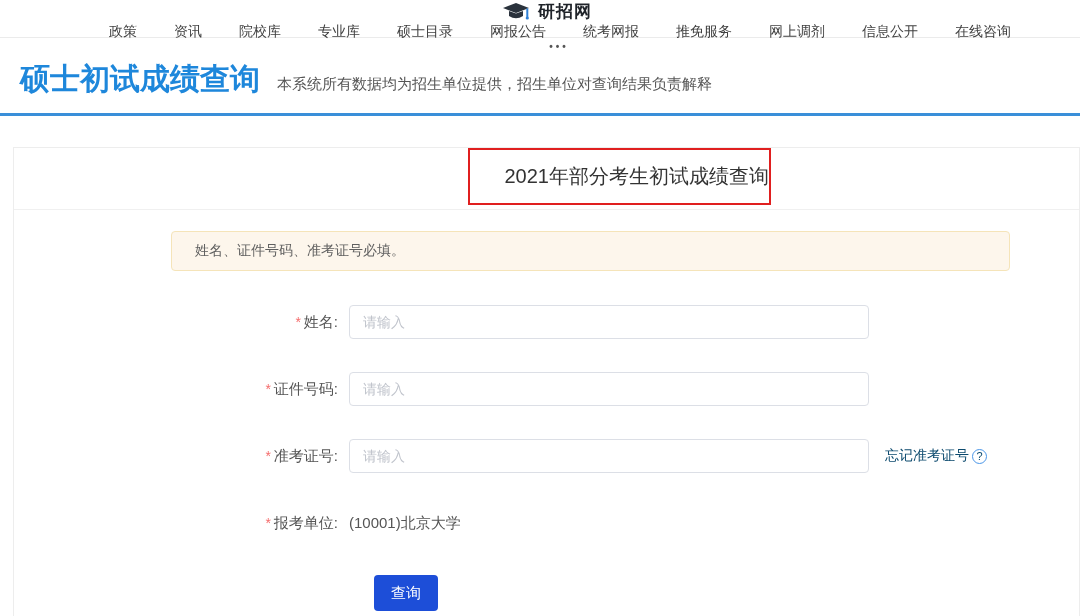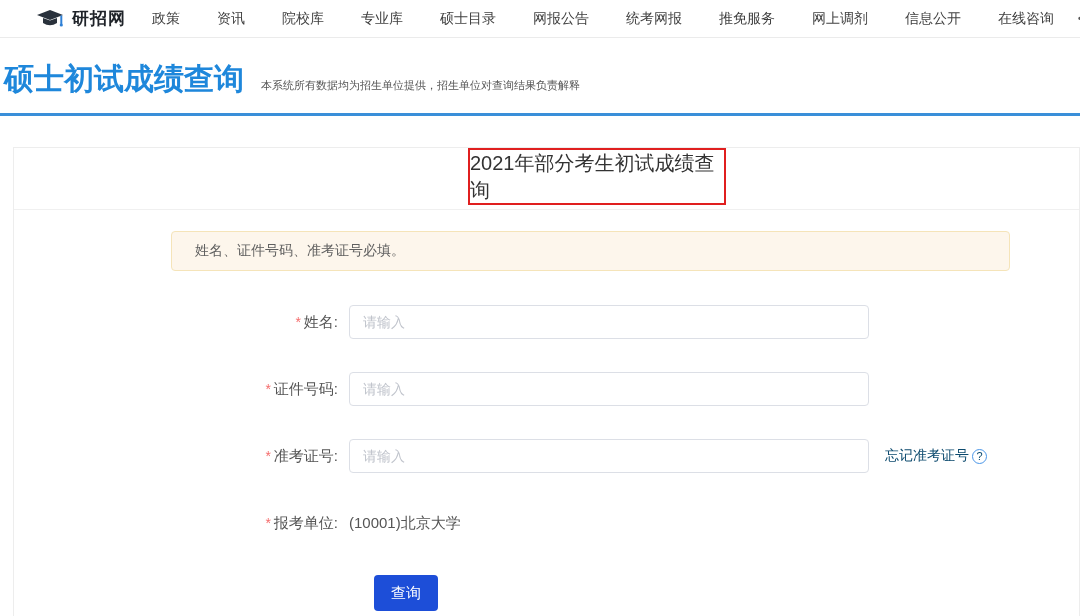--- a/index.html
+++ b/index.html
@@ -9,24 +9,25 @@
     overflow: hidden;
     font-family: "Liberation Sans", "DejaVu Sans", sans-serif;
     color: #333;
   }
 
   
   .top-nav {
     height: 38px;
     display: flex;
     align-items: center;
-    padding-left: 36px;
+    padding-left: 14px;
     border-bottom: 1px solid #ebebeb;
     background: #fff;
     white-space: nowrap;
+    flex-direction: column;
   }
   .logo {
     display: flex;
     align-items: center;
     gap: 6px;
     cursor: pointer;
   }
   .logo-text {
     font-size: 17px;
     font-weight: bold;
@@ -45,35 +46,35 @@
     margin-left: 24px;
     font-size: 10px;
     font-weight: bold;
     color: #555;
     letter-spacing: 3px;
     cursor: pointer;
   }
 
   
   .page-header {
-    padding: 24px 0 0 4px;
+    padding: 24px 0 0 20px;
   }
   .page-header-row {
     display: flex;
     align-items: baseline;
   }
   .page-title {
     font-size: 30px;
     font-weight: bold;
     color: #1e87db;
     line-height: 34px;
   }
   .page-subtitle {
     margin-left: 17px;
-    font-size: 11px;
+    font-size: 15px;
     color: #555;
   }
   .blue-rule {
     margin-top: 17px;
     height: 3px;
     background: #3a8fd9;
   }
 
   
   .card {
@@ -85,21 +86,21 @@
   }
   .card-header {
     position: relative;
     height: 62px;
     border-bottom: 1px solid #f0f0f0;
   }
   .annotation-box {
     position: absolute;
     left: 454px;
     top: 0;
-    width: 258px;
+    width: 303px;
     height: 57px;
     border: 2px solid #e01f1f;
     display: flex;
     align-items: center;
     justify-content: flex-end;
   }
   .card-title {
     font-size: 20px;
     color: #333;
   }

